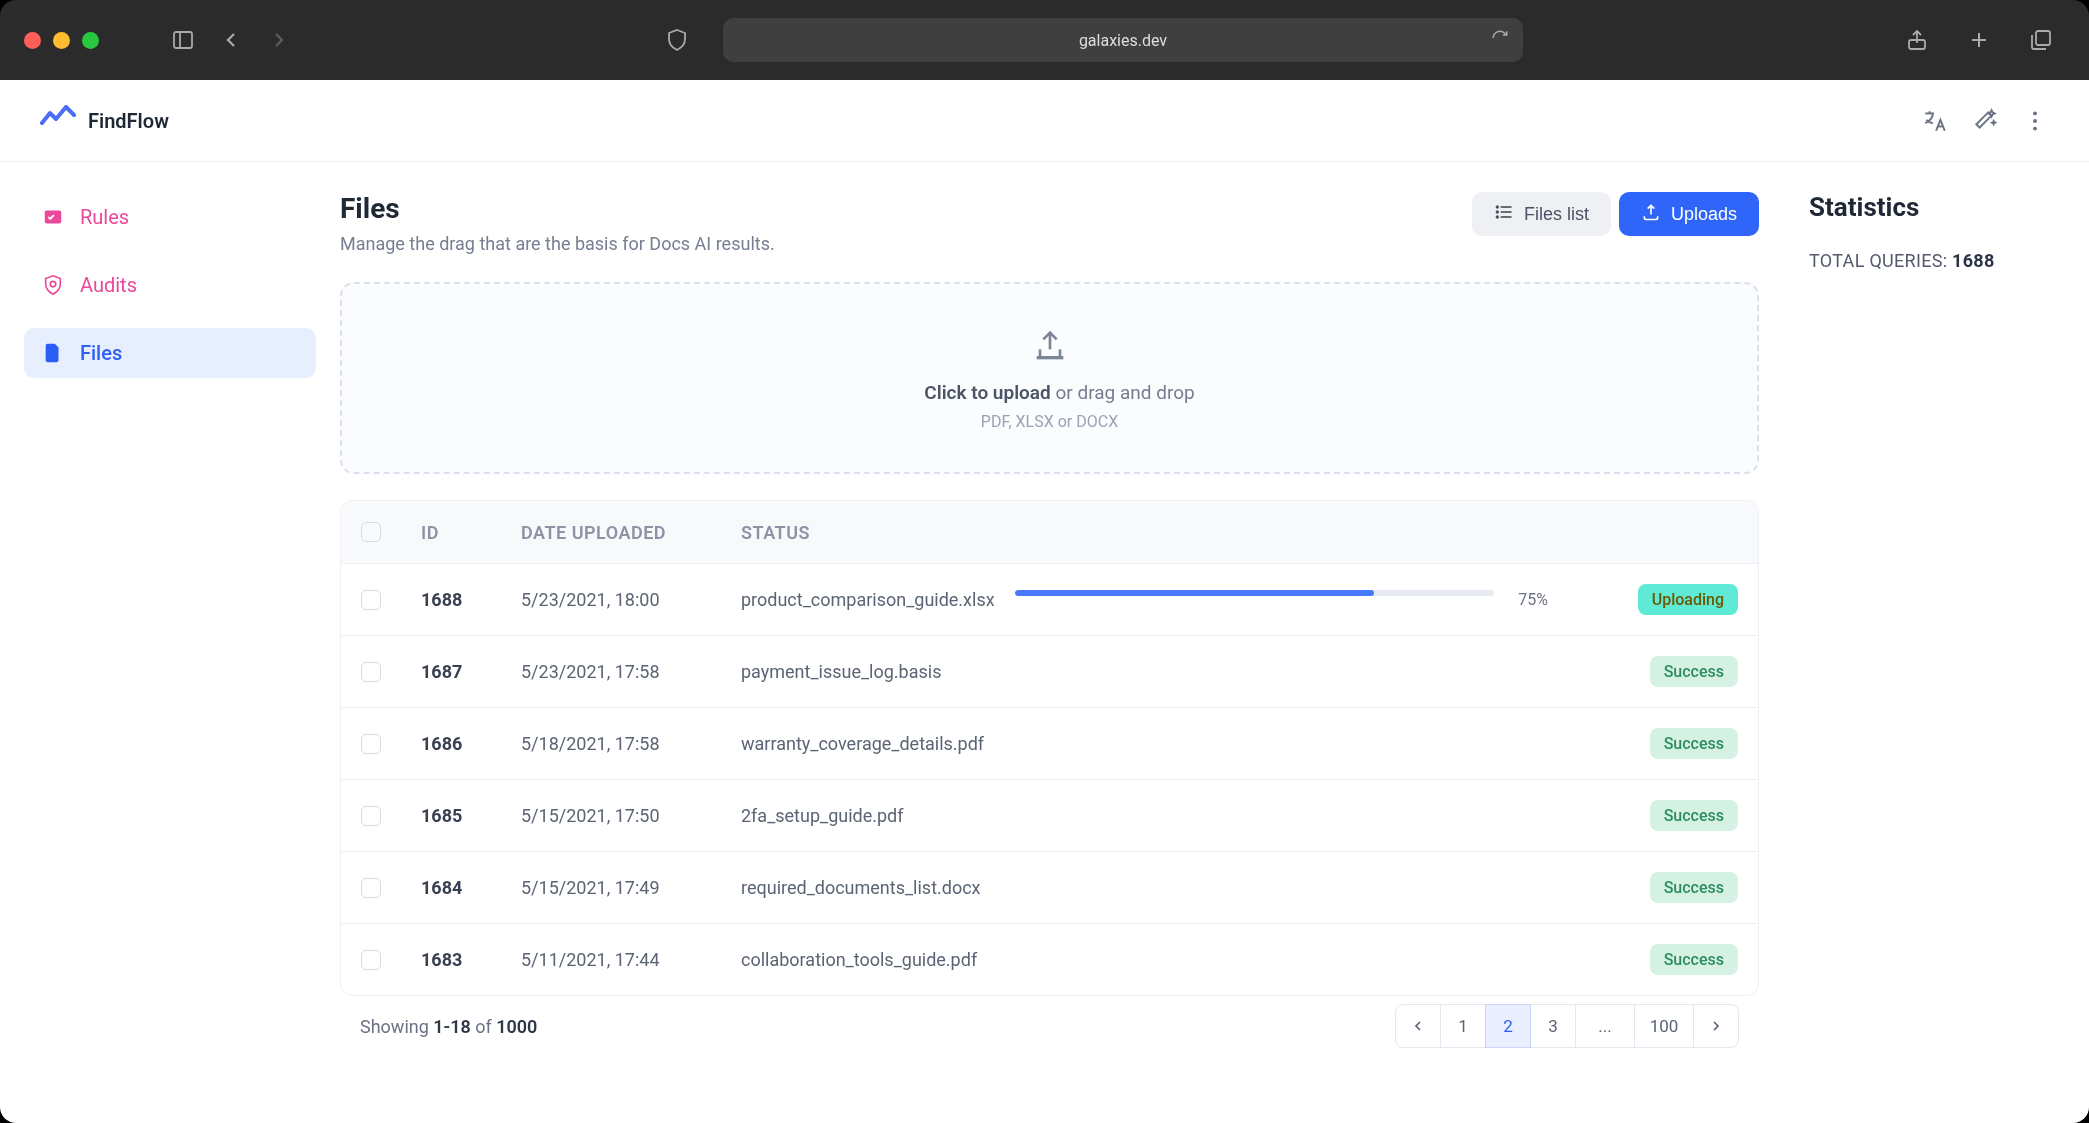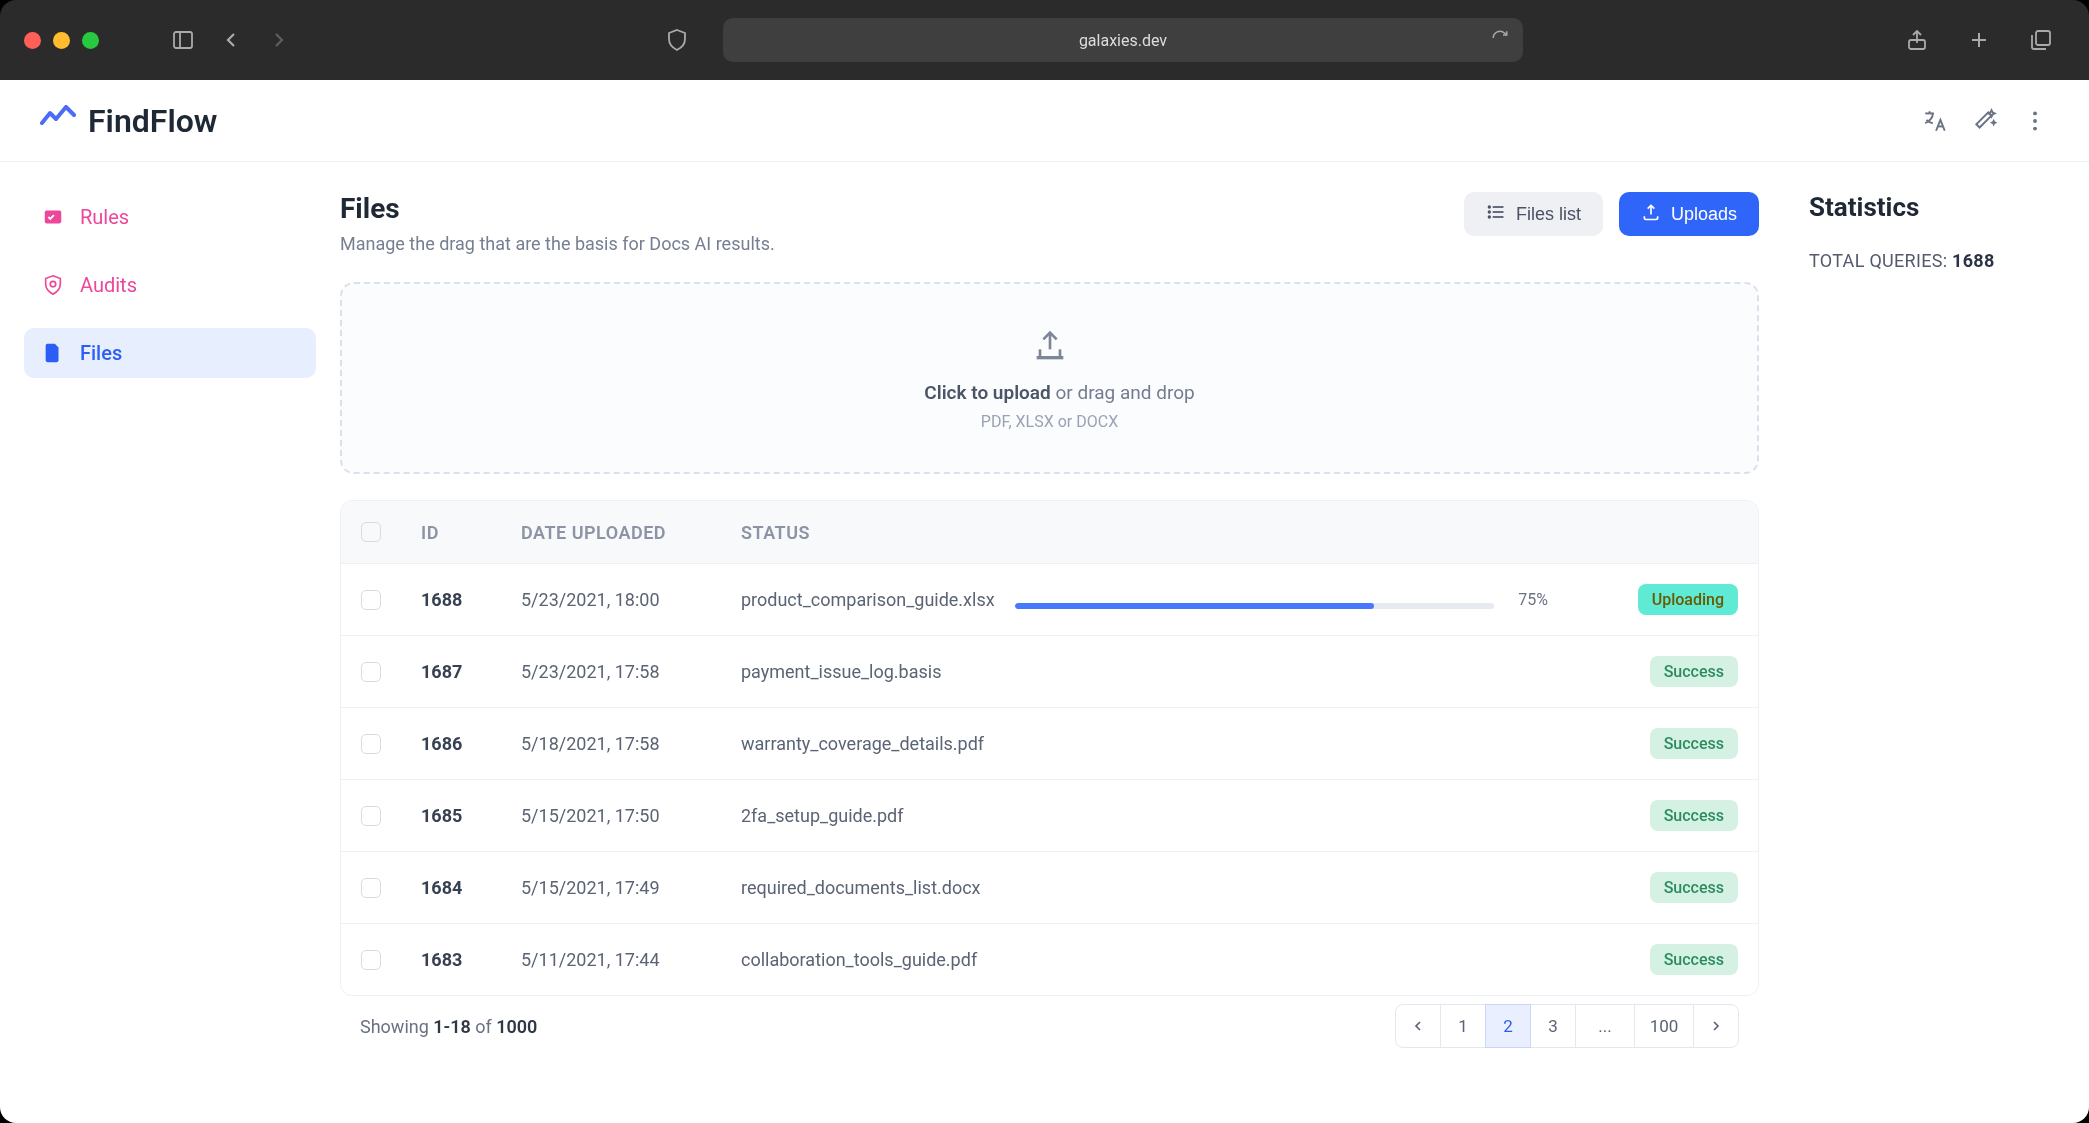--- a/index.html
+++ b/index.html
@@ -58,21 +58,21 @@
   height: 82px;
   border-bottom: 1px solid #ebeef3;
   display: flex;
   align-items: center;
   padding: 0 40px;
 }
 .logo {
   display: flex;
   align-items: center;
   gap: 12px;
-  font-size: 32px;
+  font-size: 20px;
   font-weight: 600;
   color: #1f2936;
 }
 .logo-mark { color: #4a6cf7; font-size: 30px; }
 .header-actions { margin-left: auto; display: flex; gap: 22px; color: #6b7385; }
 .header-actions .icon-btn { width: 28px; height: 28px; display:flex; align-items:center; justify-content:center; cursor:pointer; }
 .body {
   flex: 1;
   display: flex;
   padding: 30px 0 0 0;
@@ -103,21 +103,21 @@
   flex: 1;
   padding: 0 40px 0 0;
 }
 .main-top {
   display: flex;
   align-items: flex-start;
   margin-bottom: 28px;
 }
 .page-title { font-size: 28px; font-weight: 700; color: #1f2936; }
 .page-sub { color: #757f91; font-size: 18px; margin-top: 8px; }
-.actions { margin-left: auto; display: flex; gap: 16px; }
+.actions { margin-left: auto; display: flex; gap: 8px; }
 .btn {
   height: 44px;
   padding: 0 22px;
   border-radius: 10px;
   display: inline-flex;
   align-items: center;
   gap: 10px;
   font-size: 18px;
   cursor: pointer;
   border: none;
@@ -164,21 +164,21 @@
   height: 72px;
   border-top: 1px solid #edf0f5;
   font-size: 18px;
   color: #5b6474;
 }
 .chk {
   width: 20px; height: 20px; border: 1.5px solid #d6dbe4; border-radius: 5px; cursor:pointer;
 }
 .row-id { font-weight: 700; color: #374152; }
 .fcell { display:flex; align-items:center; gap:20px; }
-.progress-wrap { flex:1; display:flex; align-items:flex-end; gap:8px; }
+.progress-wrap { flex:1; display:flex; align-items:flex-start; gap:8px; }
 .progress-bar {
   flex:1; height: 6px; background: #e7eaf1; border-radius: 3px; overflow:hidden; position:relative;
 }
 .progress-fill { position:absolute; left:0; top:0; bottom:0; background:#4878fb; border-radius:3px; }
 .progress-pct { font-size: 16px; color:#6a7283; width: 46px; text-align:right; }
 .status-cell { text-align: right; display:flex; justify-content:flex-end; }
 .badge {
   display:inline-block; padding: 6px 14px; border-radius: 8px; font-size: 16px; font-weight:500;
 }
 .badge-uploading { background: #5eead4; color: #6b5a00; }

